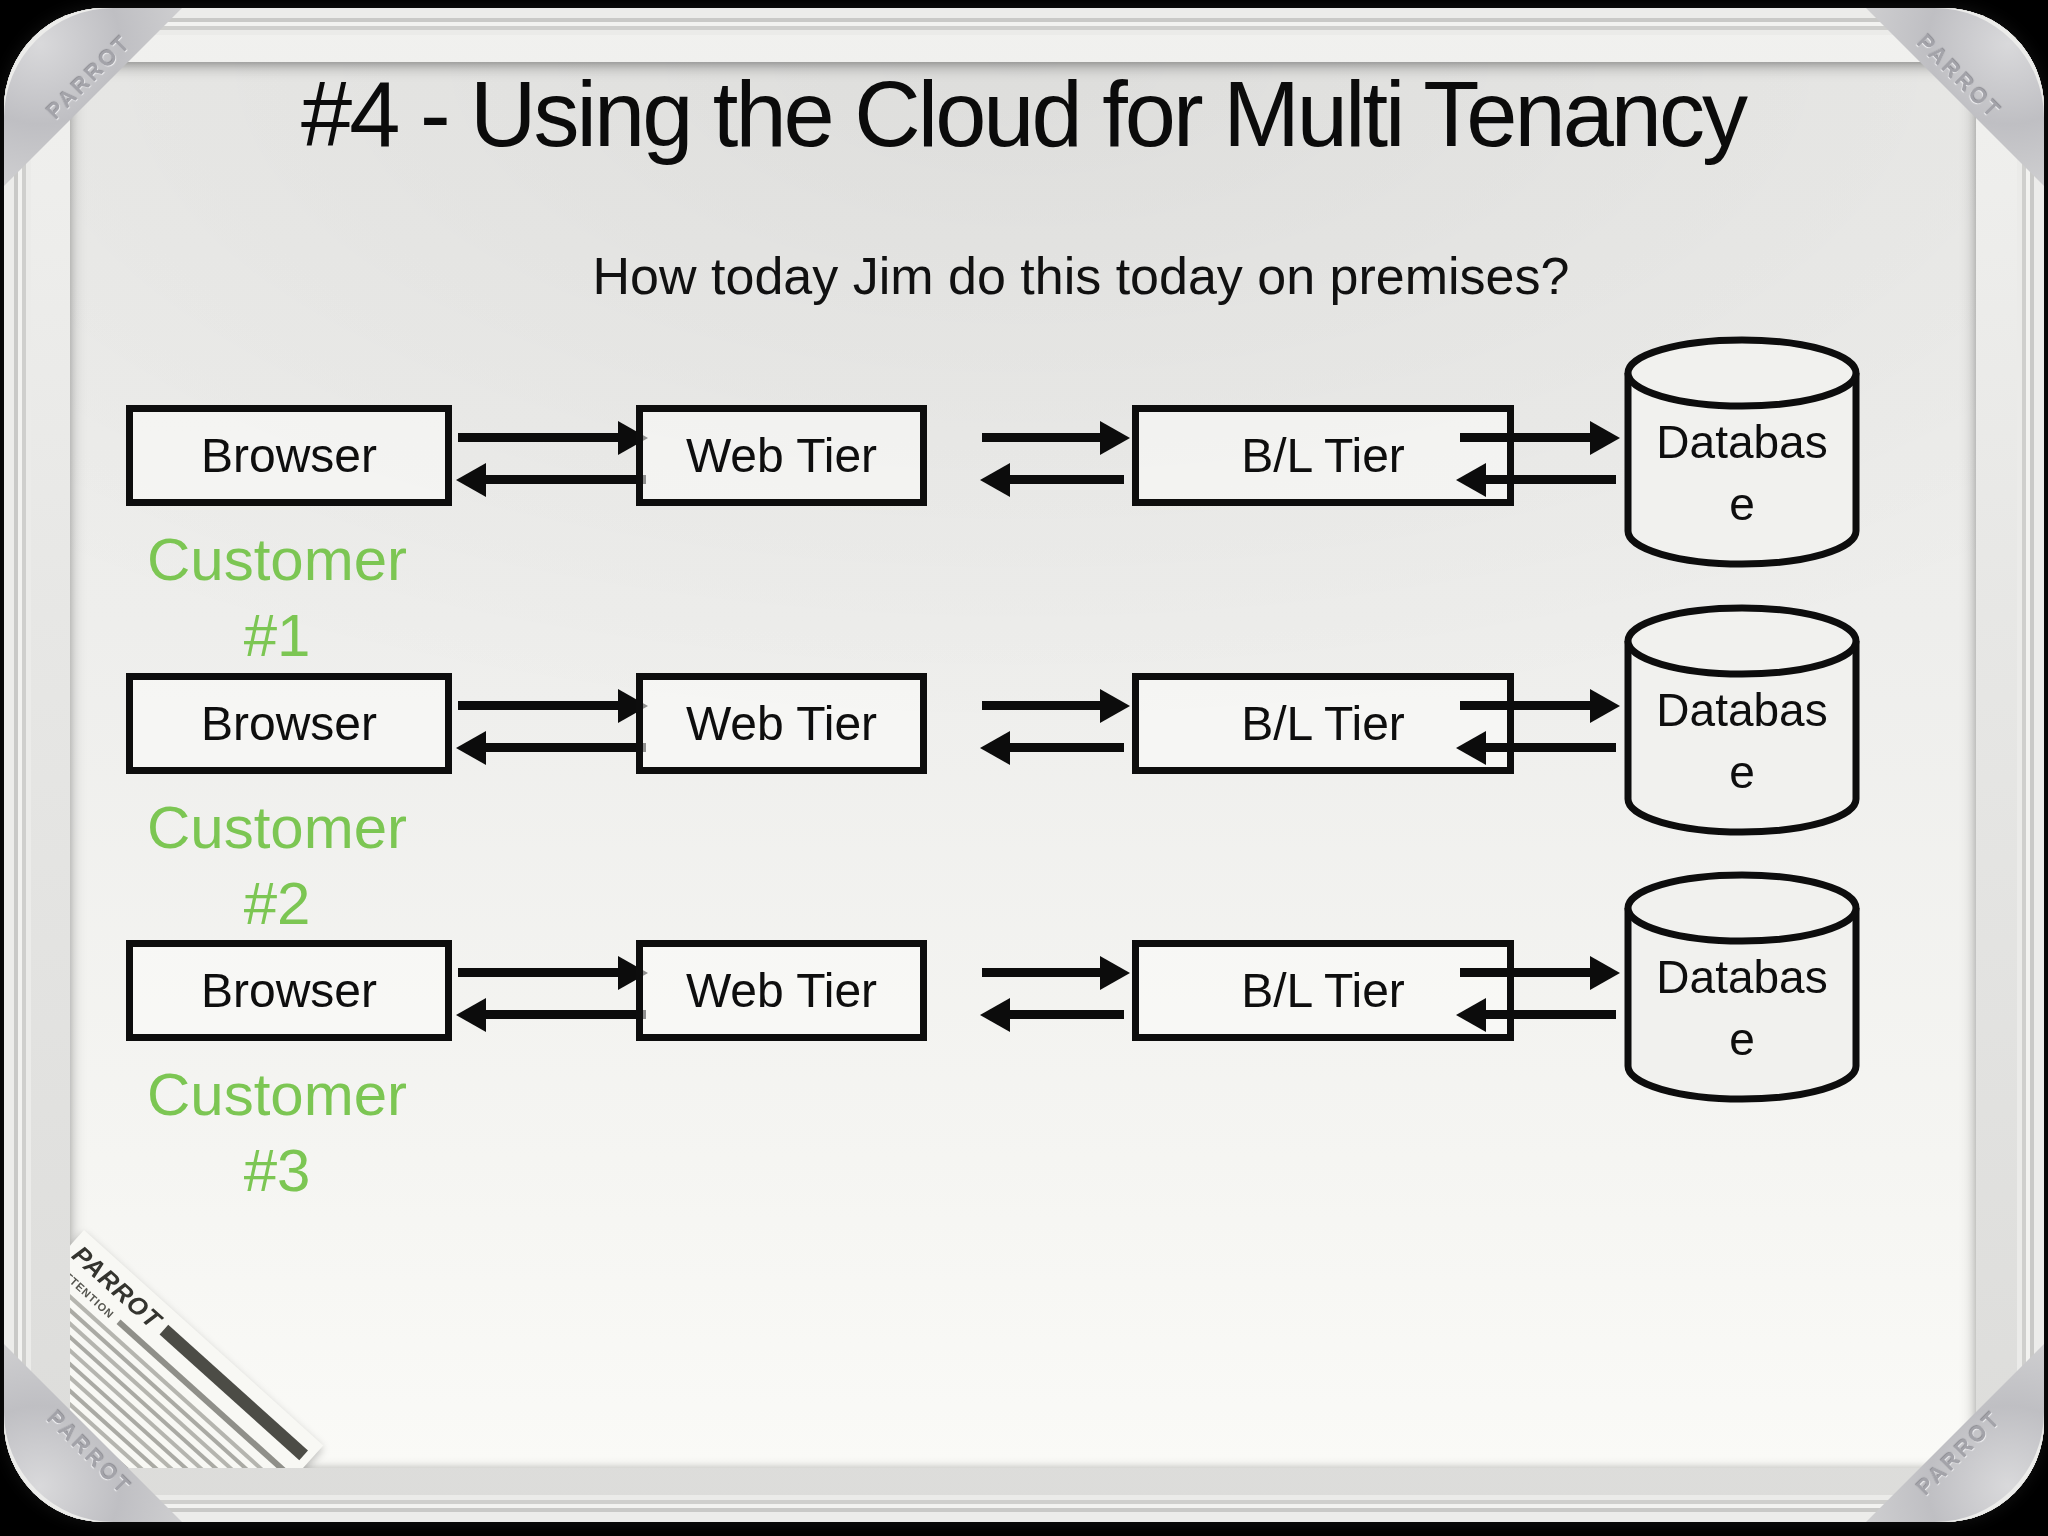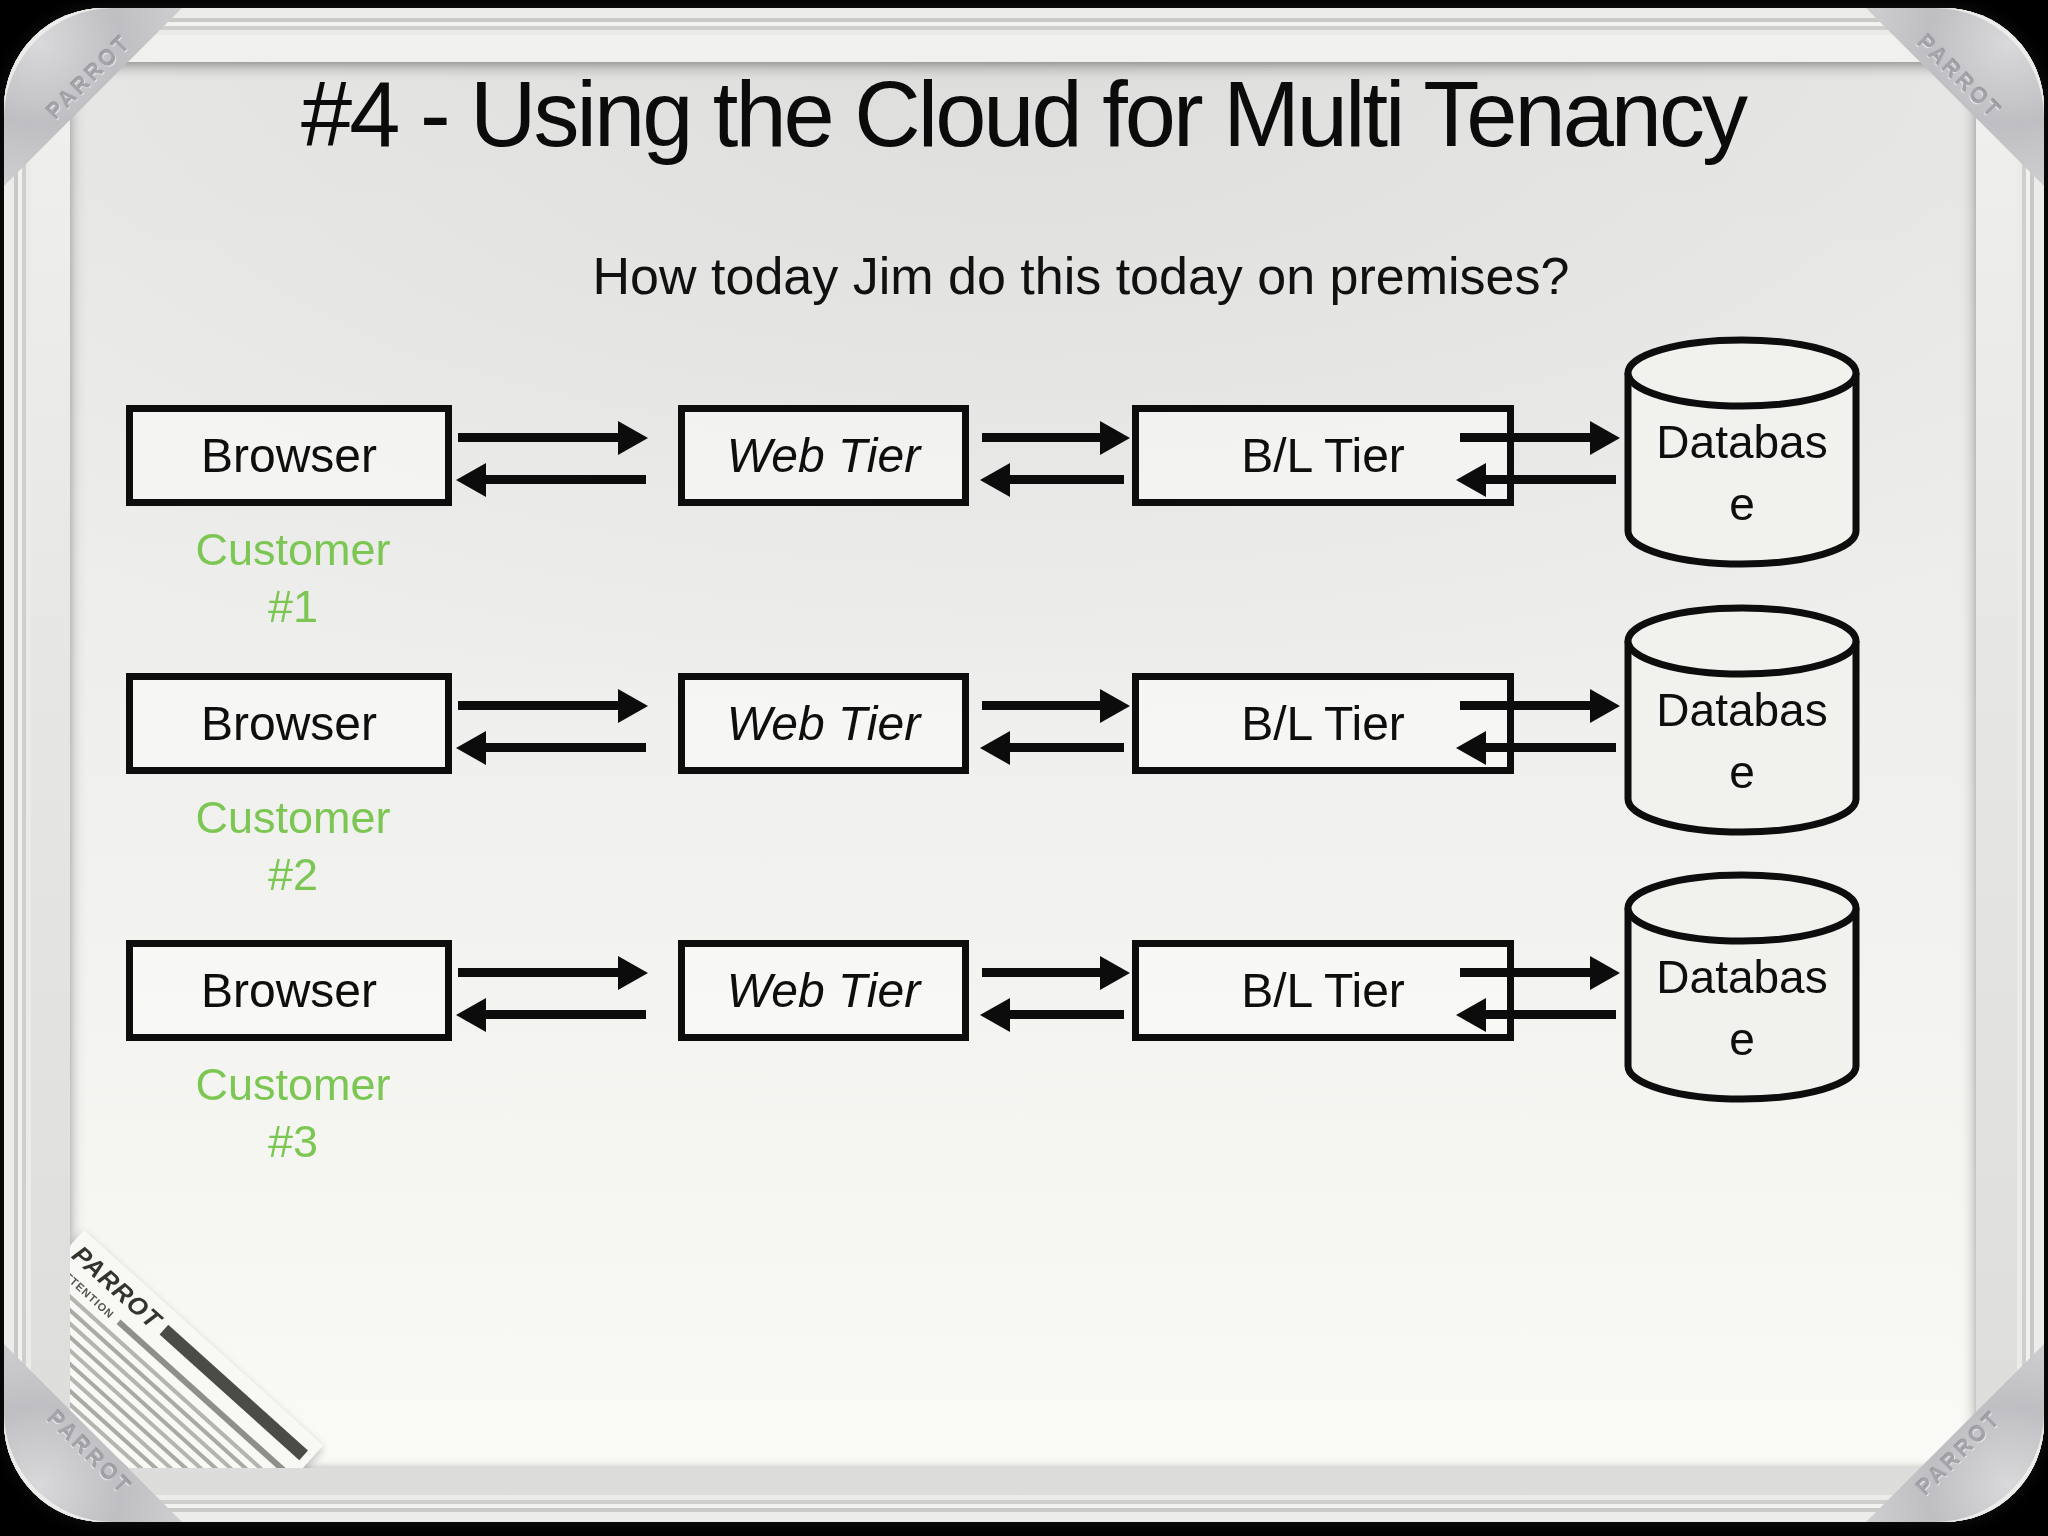--- a/index.html
+++ b/index.html
@@ -49,26 +49,26 @@
   .row { position:absolute; left:0; width:1906px; height:330px; }
   .row.r0 { top:271px; } .row.r1 { top:539px; } .row.r2 { top:806px; }
 
   .node {
     position:absolute; top:72px; height:101px;
     border:7px solid #0d0d0d; background:rgba(252,252,250,.55);
     display:flex; align-items:center; justify-content:center;
     font-size:48px; color:#0e0e0e; white-space:nowrap;
   }
   .node.browser { left:56px;  width:326px; }
-  .node.web     { left:608px; width:291px;font-style:italic; }
+  .node.web     { left:566px; width:291px; }
   .node.bl      { left:1062px;width:382px; }
 
   .customer {
-    position:absolute; left:60px; top:189px; width:326px;
-    text-align:center; font-size:45px; line-height:1.26; color:#7cc653;
+    position:absolute; left:44px; top:189px; width:326px;
+    text-align:center; font-size:60px; line-height:1.26; color:#7cc653;
   }
   .customer span { display:block; }
 
   
   .arrow { position:absolute; height:9px; background:#0c0c0c; }
   .arrow::after {
     content:""; position:absolute; top:50%; transform:translateY(-50%);
     width:0; height:0; border-top:17px solid transparent; border-bottom:17px solid transparent;
   }
   .arrow.right::after { left:100%;  border-left:30px solid #0c0c0c; }

